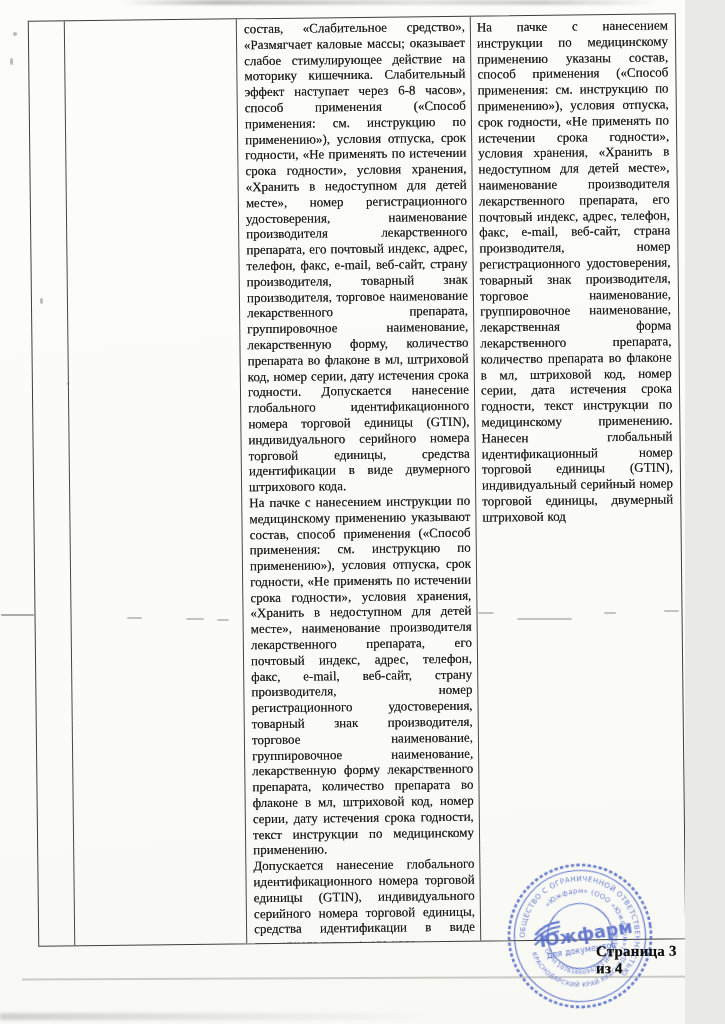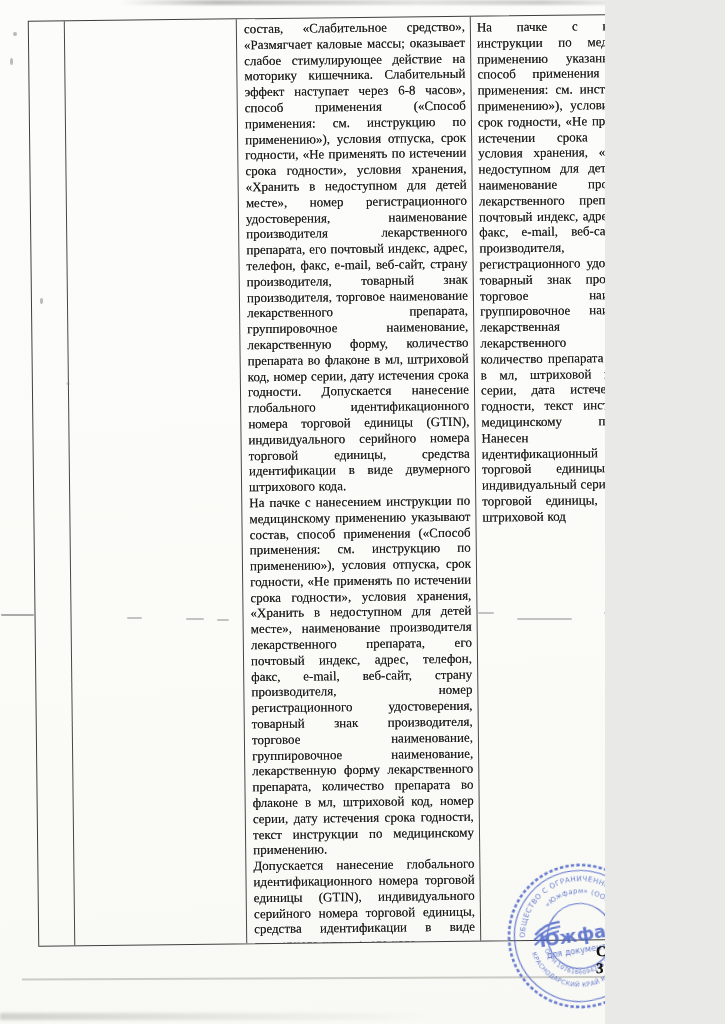--- a/index.html
+++ b/index.html
@@ -1,19 +1,19 @@
 <!DOCTYPE html>
 <html><head>
 <meta charset="utf-8">
 <style>
   html,body { margin:0; padding:0; }
   body { width:725px; height:1024px; background:#e9e9e7; }
 
   .page {
-    position:relative; width:605px; height:1024px; overflow:hidden;
+    position:relative; width:685px; height:1024px; overflow:hidden;
     background:linear-gradient(175deg,#fcfcfa 0%, #fbfbf8 60%, #f8f8f4 100%);
     font-family:"Liberation Serif", serif;
   }
 
   
   .skew-wrap {
     position:absolute; left:0; top:0; width:725px; height:1024px;
     transform:rotate(-0.65deg); transform-origin:357px 480px;
   }
 

